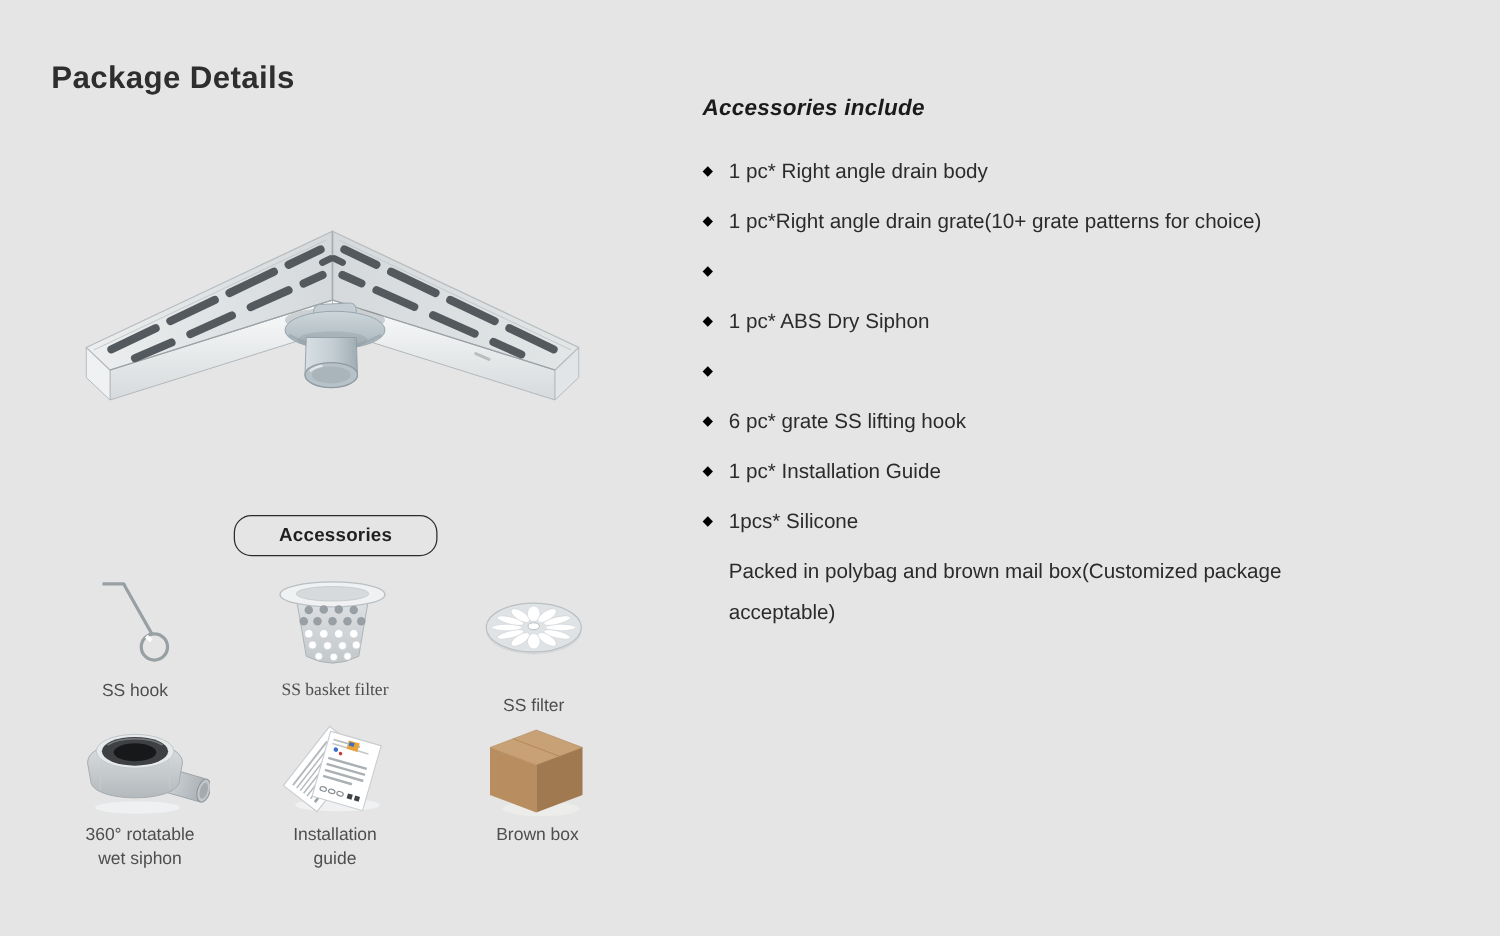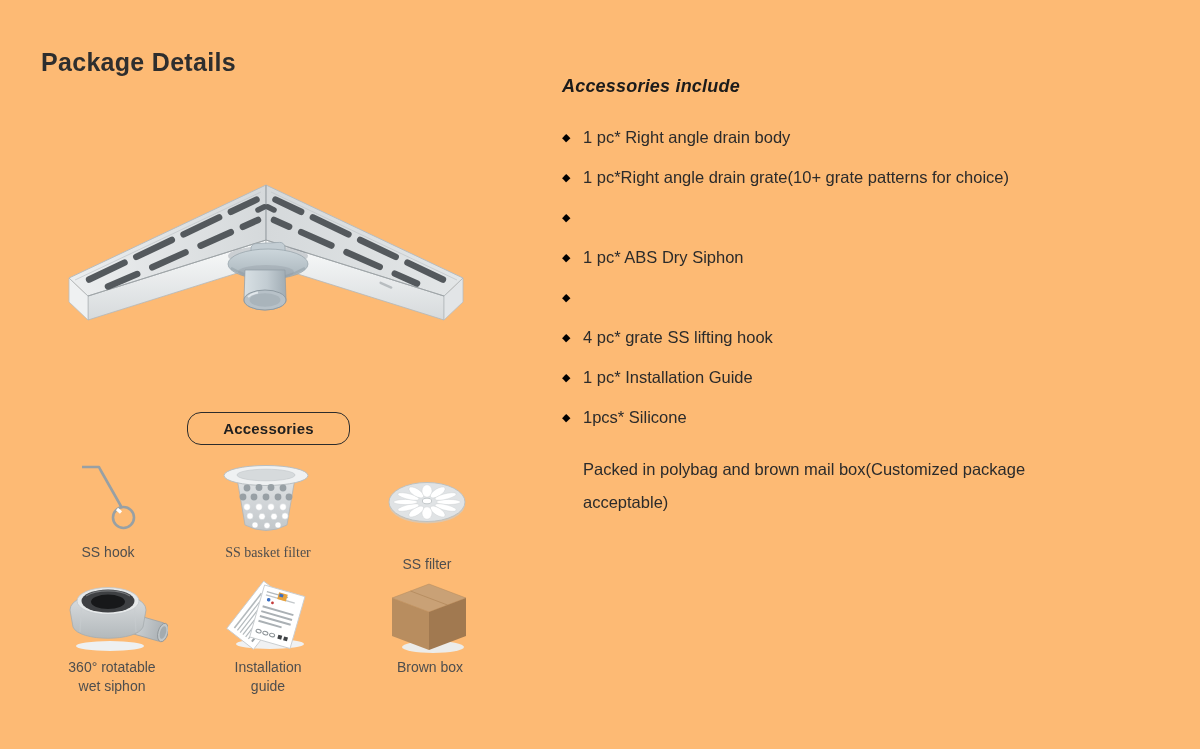--- a/index.html
+++ b/index.html
@@ -1,37 +1,37 @@
 <!DOCTYPE html>
 <html><head>
 <meta charset="utf-8">
 <style>
   html,body{margin:0;padding:0;background:#ffffff;}
   .stage{
-    position:relative;width:1200px;height:749px;background:#fdba74;overflow:hidden;
+    position:relative;width:1200px;height:749px;background:#e5e5e5;overflow:hidden;
     font-family:"Liberation Sans", sans-serif;color:#2d2d2d;
   }
   .abs{position:absolute;}
   
   .page-title{left:41px;top:48px;font-size:25px;font-weight:600;color:#2e2e2e;letter-spacing:.3px;}
   .badge-pill{
     left:187px;top:412px;width:163px;height:33px;border:1.6px solid #2c2c2c;border-radius:14px;
     display:flex;align-items:center;justify-content:center;box-sizing:border-box;
     font-size:15px;font-weight:700;color:#1f1f1f;letter-spacing:.2px;
   }
   .thumb-label{
     font-size:14px;color:#4e4e4e;text-align:center;line-height:19px;
   }
   
   .acc-heading{left:562px;top:76px;font-size:18px;font-weight:700;color:#1b1b1b;letter-spacing:.2px;font-style:italic;}
   .acc-list{left:562px;top:117px;width:580px;list-style:none;margin:0;padding:0;}
   .acc-list li{height:40px;display:flex;align-items:center;}
   .acc-list .diamond{width:12px;margin-right:9px;font-size:11px;color:#000;line-height:1;flex:none;}
   .acc-list .item-text{font-size:16.5px;color:#2b2b2b;}
-  .note{left:583px;top:441px;width:540px;font-size:16.5px;color:#2b2b2b;line-height:33px;margin-top:12px;}
+  .note{left:583px;top:441px;width:540px;font-size:16.5px;color:#2b2b2b;line-height:33px;}
   svg{display:block;}
 </style>
 </head>
 <body>
 
 <div class="stage">
 
   <div class="abs page-title">Package Details</div>
 
   <svg class="abs" style="left:55px;top:148px;" width="420" height="215" viewBox="0 0 420 215">
@@ -295,21 +295,21 @@
     </li>
     <li>
       <span class="diamond">◆</span>
       <span class="item-text">1 pc* ABS Dry Siphon</span>
     </li>
     <li>
       <span class="diamond">◆</span>
     </li>
     <li>
       <span class="diamond">◆</span>
-      <span class="item-text">4 pc* grate SS lifting hook</span>
+      <span class="item-text">6 pc* grate SS lifting hook</span>
     </li>
     <li>
       <span class="diamond">◆</span>
       <span class="item-text">1 pc* Installation Guide</span>
     </li>
     <li>
       <span class="diamond">◆</span>
       <span class="item-text">1pcs* Silicone</span>
     </li>
   </ul>

